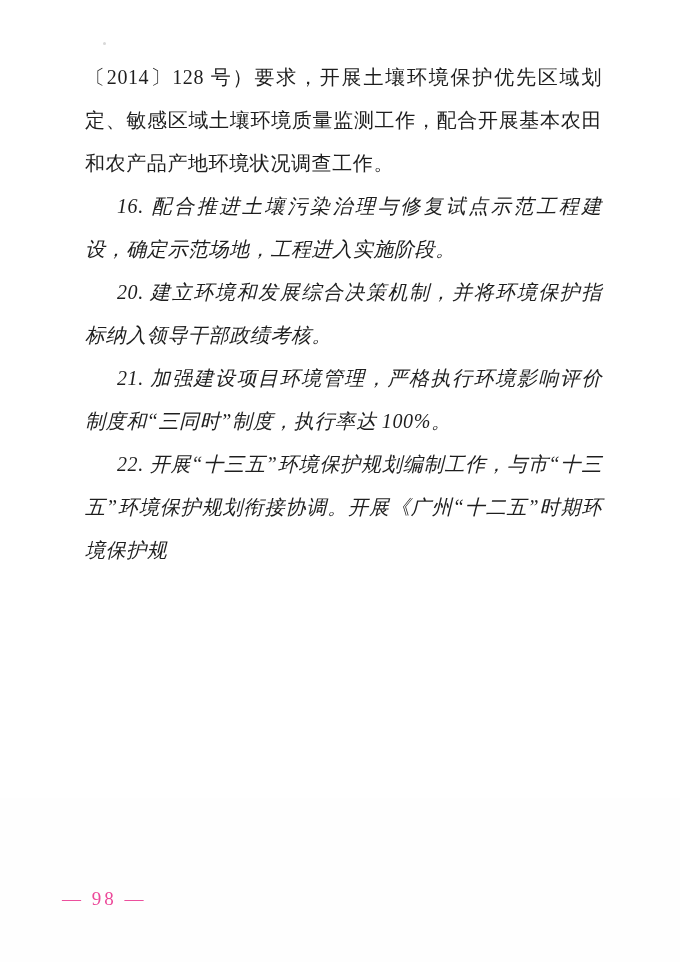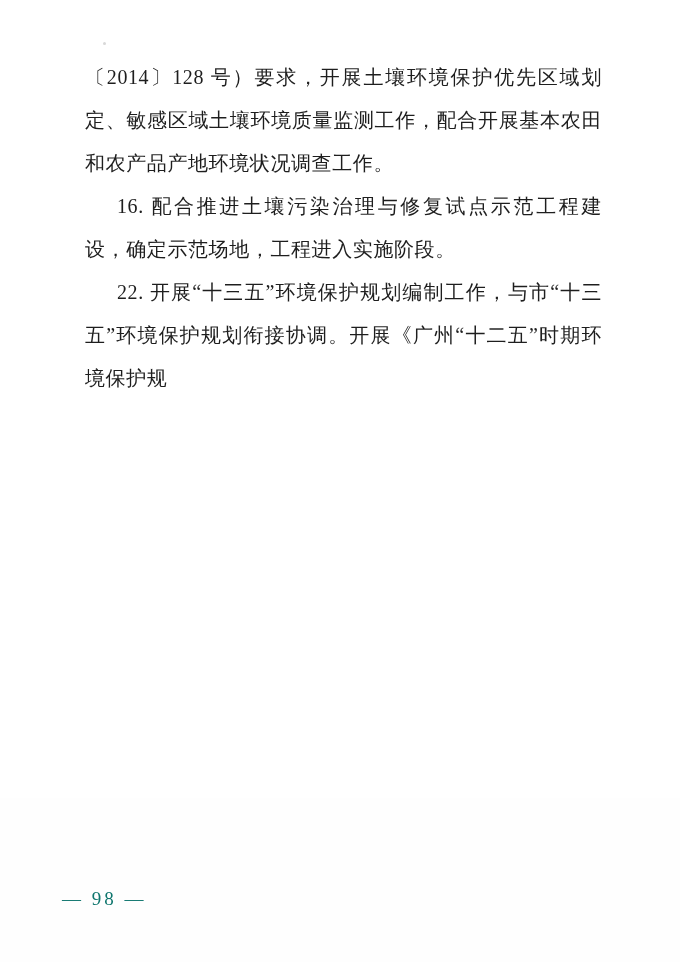--- a/index.html
+++ b/index.html
@@ -33,28 +33,29 @@
     margin: 0;
     font-size: 20px;
     line-height: 43px;
     text-align: justify;
     text-justify: inter-ideograph;
     letter-spacing: 0.6px;
     word-break: break-all;
   }
   p.indent {
     text-indent: 1.6em;
+    font-style: italic;
   }
   .footer {
     position: absolute;
     left: 62px;
     top: 888px;
     font-size: 19px;
     letter-spacing: 3px;
-    color: #0f766e;
+    color: #ec4899;
     font-family: "Liberation Serif", "DejaVu Serif", serif;
   }
   .speck {
     position: absolute;
     background: #d8d8d8;
     border-radius: 50%;
   }
   .speck-a { left: 103px; top: 42px; width: 3px; height: 3px; }
   .speck-b { left: 419px; top: 68px; width: 2px; height: 3px; }
 </style>
@@ -62,18 +63,20 @@
 <body>
 
 <div class="scan-page">
 
   <span class="speck speck-a"></span>
   <span class="speck speck-b"></span>
 
   <div class="content">
     <p class="line">〔2014〕128 号）要求，开展土壤环境保护优先区域划定、敏感区域土壤环境质量监测工作，配合开展基本农田和农产品产地环境状况调查工作。</p>
     <p class="line indent">16. 配合推进土壤污染治理与修复试点示范工程建设，确定示范场地，工程进入实施阶段。</p>
+    <p class="line indent">20. 建立环境和发展综合决策机制，并将环境保护指标纳入领导干部政绩考核。</p>
+    <p class="line indent">21. 加强建设项目环境管理，严格执行环境影响评价制度和“三同时”制度，执行率达 100%。</p>
     <p class="line indent">22. 开展“十三五”环境保护规划编制工作，与市“十三五”环境保护规划衔接协调。开展《广州“十二五”时期环境保护规</p>
   </div>
 
   <div class="footer">— 98 —</div>
 
 </div>
 
 </body></html>

